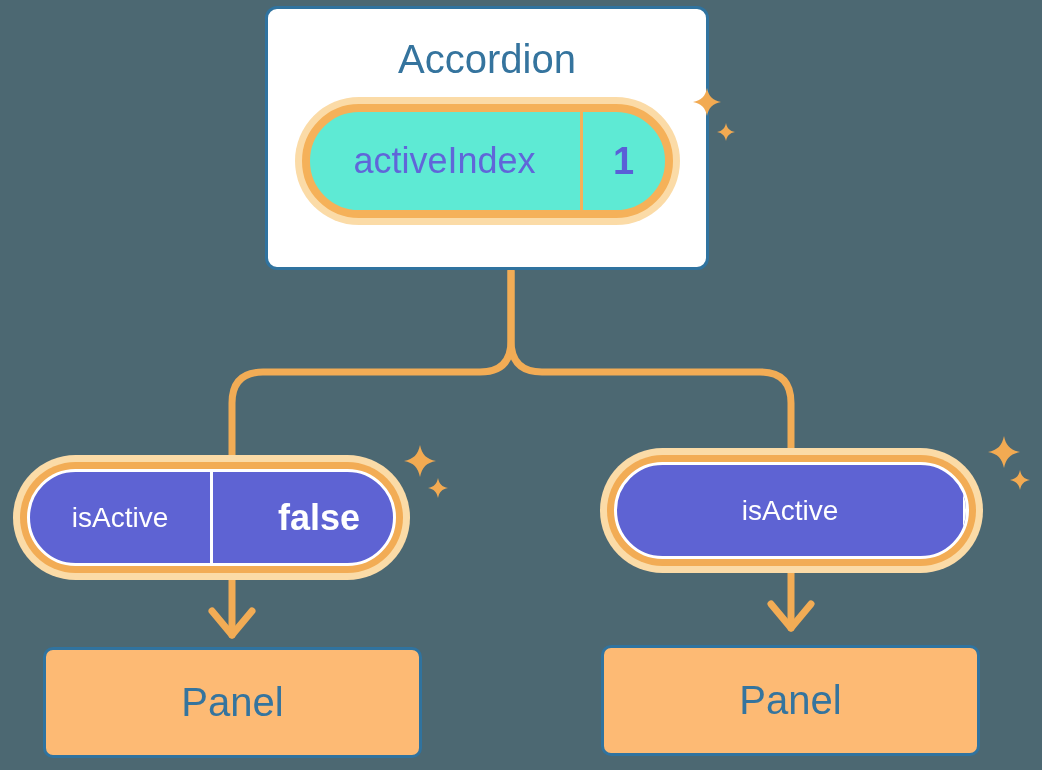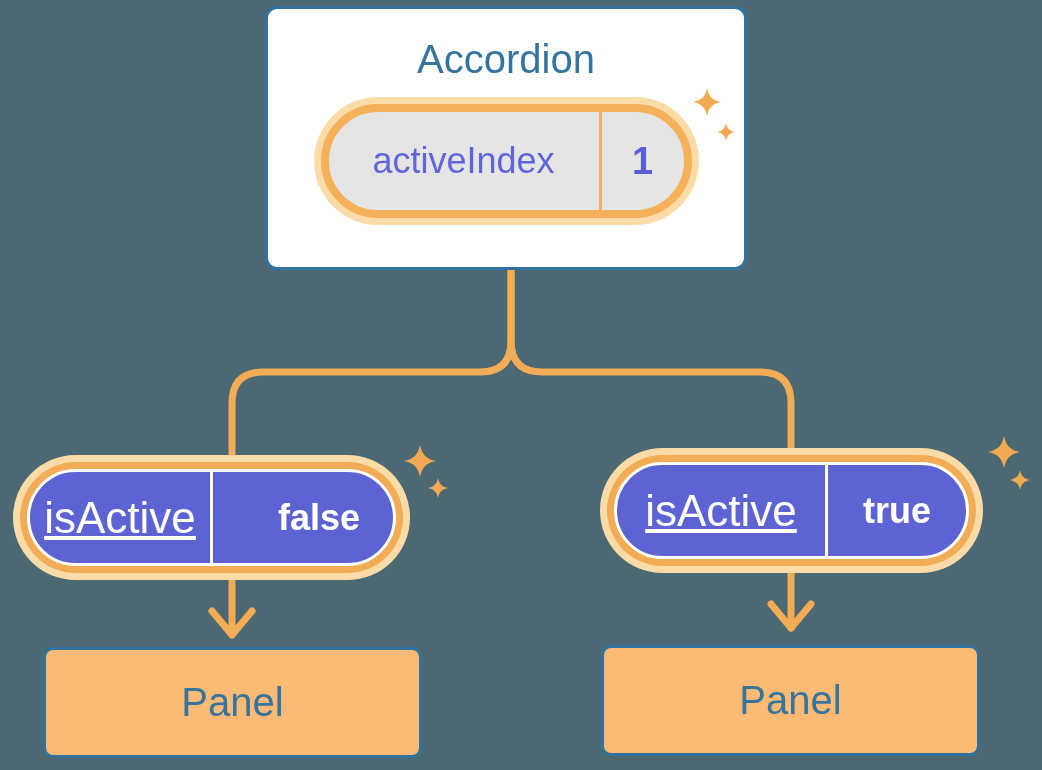--- a/index.html
+++ b/index.html
@@ -26,21 +26,21 @@
     fill:none;
     stroke:#F2AC55;
     stroke-width:7;
     stroke-linecap:round;
     stroke-linejoin:round;
   }
   
   .accordion-box{
     position:absolute;
     left:265px; top:6px;
-    width:482px; height:264px;
+    width:444px; height:264px;
     box-sizing:border-box;
     background:#ffffff;
     border:3px solid #30739F;
     border-radius:12px;
     z-index:2;
     display:flex;
     flex-direction:column;
     align-items:center;
   }
   .card-title{
@@ -48,21 +48,21 @@
     font-size:40px;
     line-height:46px;
     font-weight:500;
     color:#35749E;
   }
   
   .state-pill{
     margin-top:22px;
     width:371px; height:114px;
     box-sizing:border-box;
-    background:#e5e5e5;
+    background:#5eead4;
     border:8px solid #F5B159;
     border-radius:60px;
     box-shadow:0 0 0 7px #FBDBA7;
     display:flex;
     align-items:stretch;
     overflow:hidden;
   }
   .state-pill .pill-name{
     flex:1;
     display:flex;align-items:center;justify-content:center;
@@ -92,23 +92,22 @@
     display:flex;
     align-items:stretch;
     overflow:hidden;
     z-index:2;
   }
   .prop-pill.left{ left:27px; top:469px; width:369px; }
   .prop-pill.right{ left:614px; top:462px; width:355px; }
   .prop-pill .pill-name{
     flex:1;
     display:flex;align-items:center;justify-content:center;
-    font-size:44px;
+    font-size:28px;
     color:#ffffff;
-    text-decoration:underline;
   }
   .prop-pill .pill-divider{
     width:3px;
     background:#ffffff;
   }
   .prop-pill .pill-value{
     display:flex;align-items:center;justify-content:center;
     font-size:36px;
     font-weight:700;
     color:#ffffff;
@@ -163,21 +162,20 @@
 
   <div class="prop-pill left">
     <div class="pill-name">isActive</div>
     <div class="pill-divider"></div>
     <div class="pill-value">false</div>
   </div>
 
   <div class="prop-pill right">
     <div class="pill-name">isActive</div>
     <div class="pill-divider"></div>
-    <div class="pill-value">true</div>
   </div>
 
   <div class="panel-box left">
     <span>Panel</span>
   </div>
   <div class="panel-box right">
     <span>Panel</span>
   </div>
 
   <svg class="sparkles" width="1042" height="770" viewBox="0 0 1042 770">

